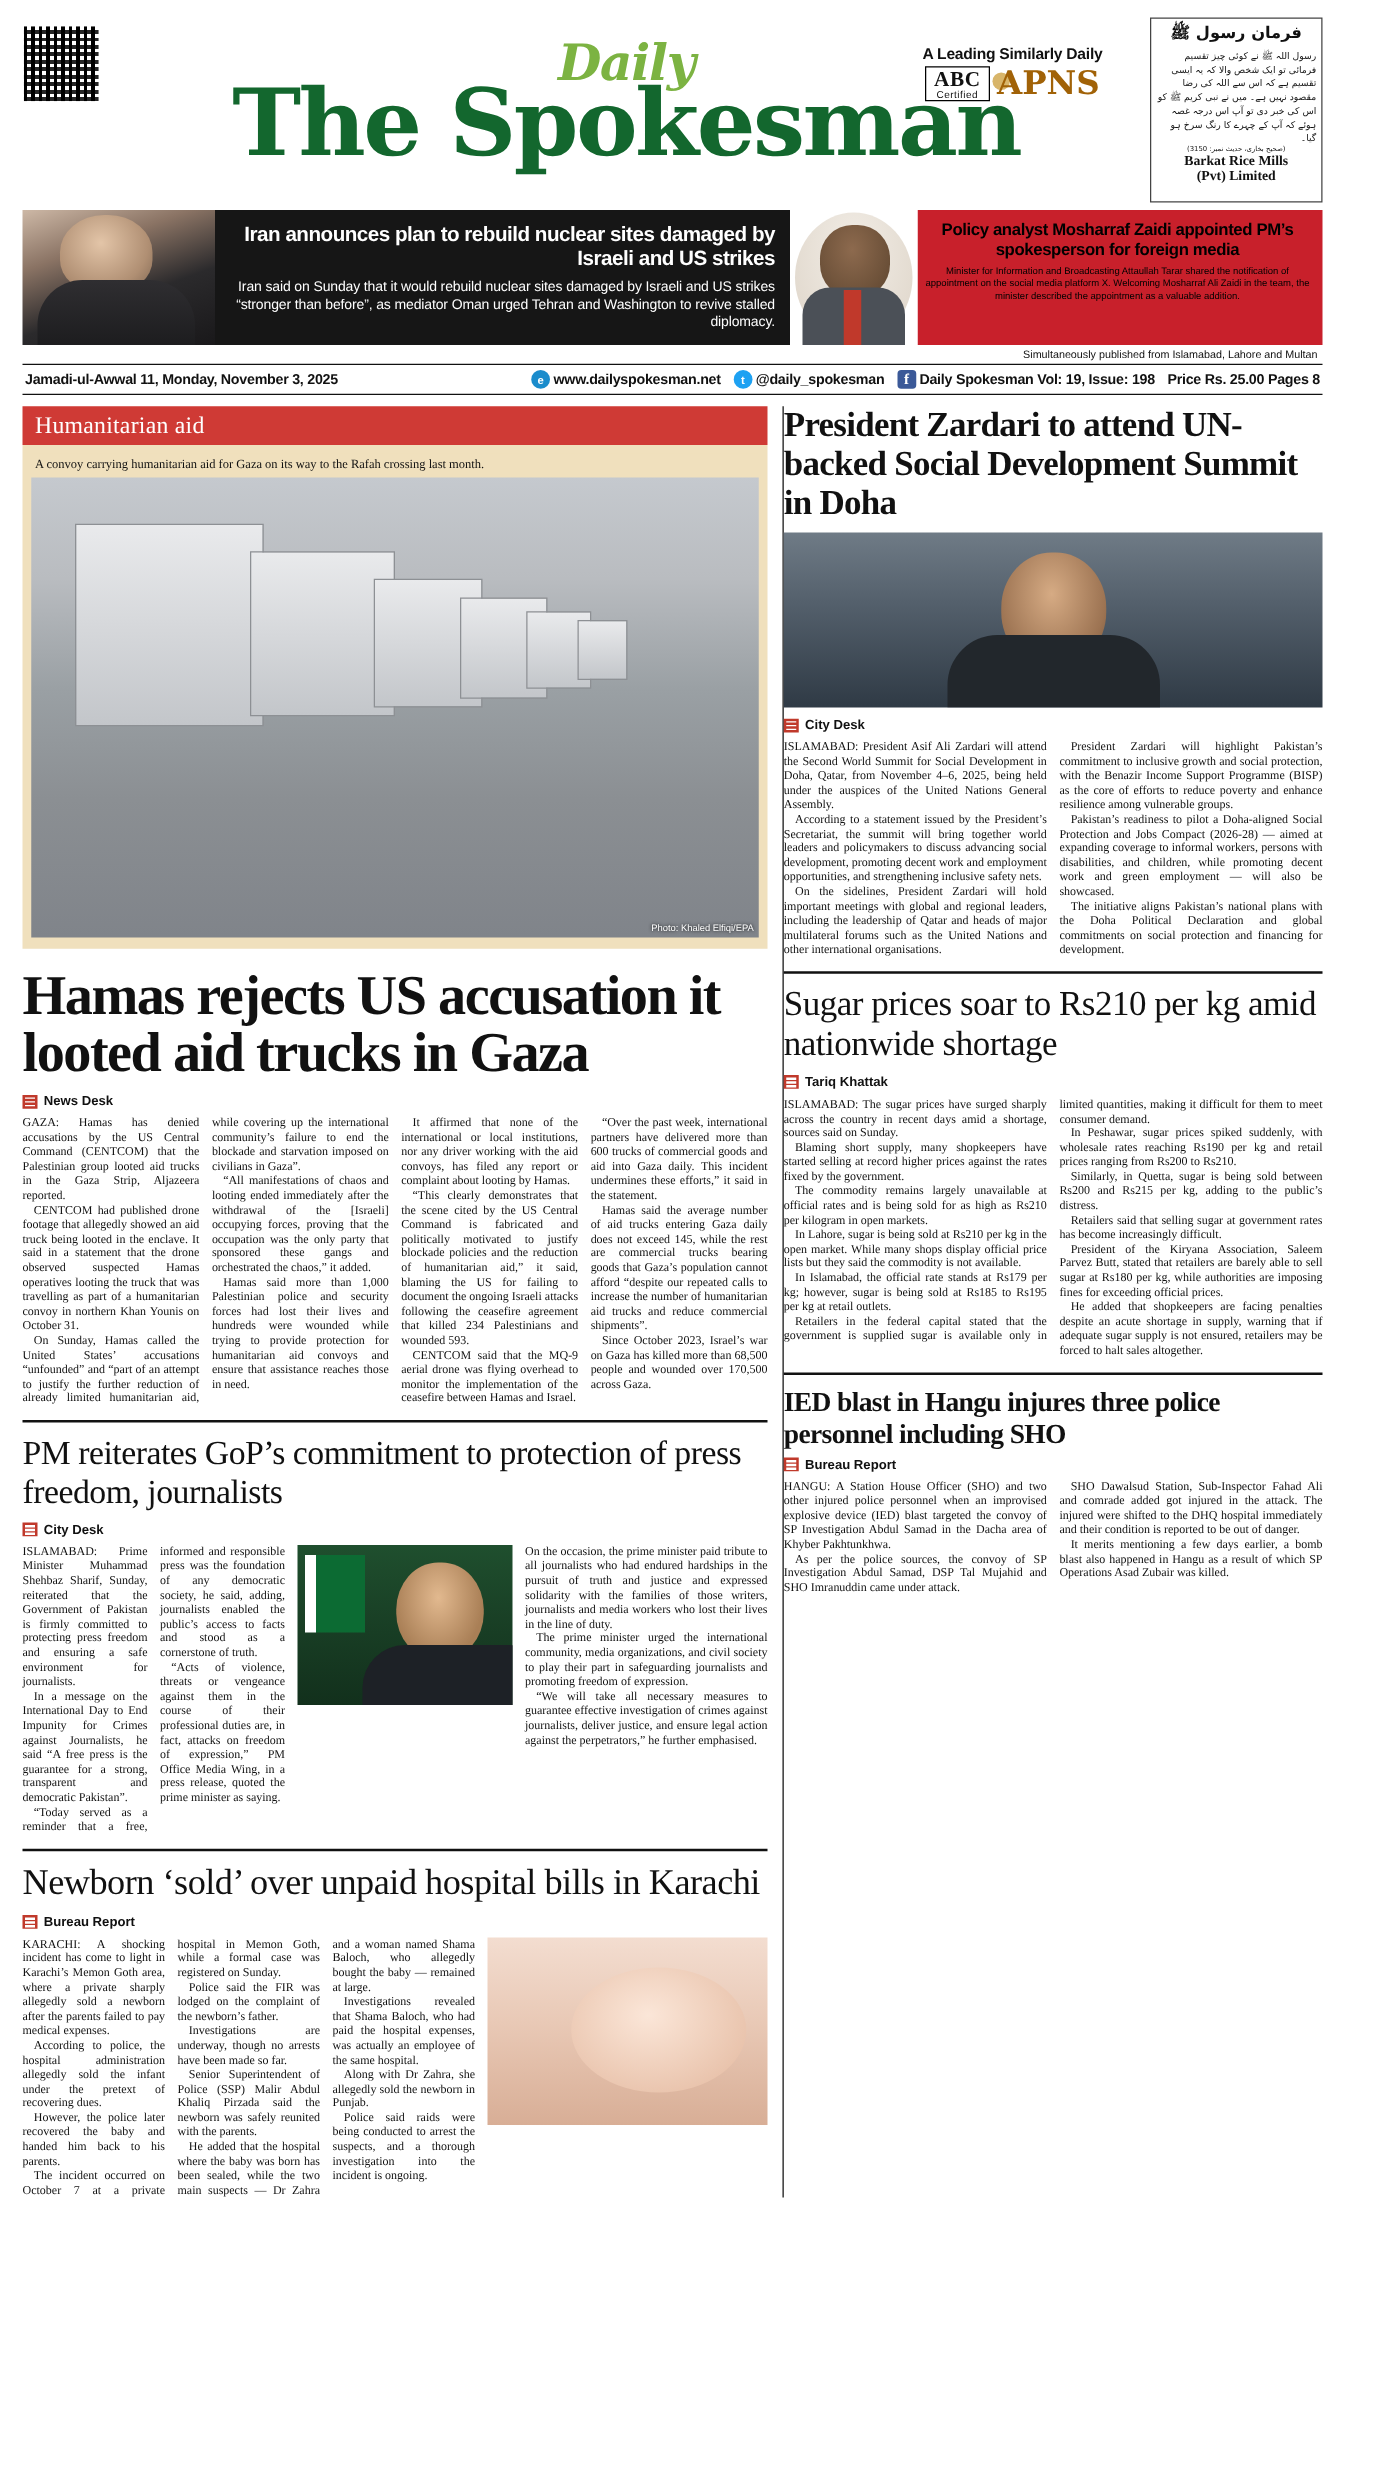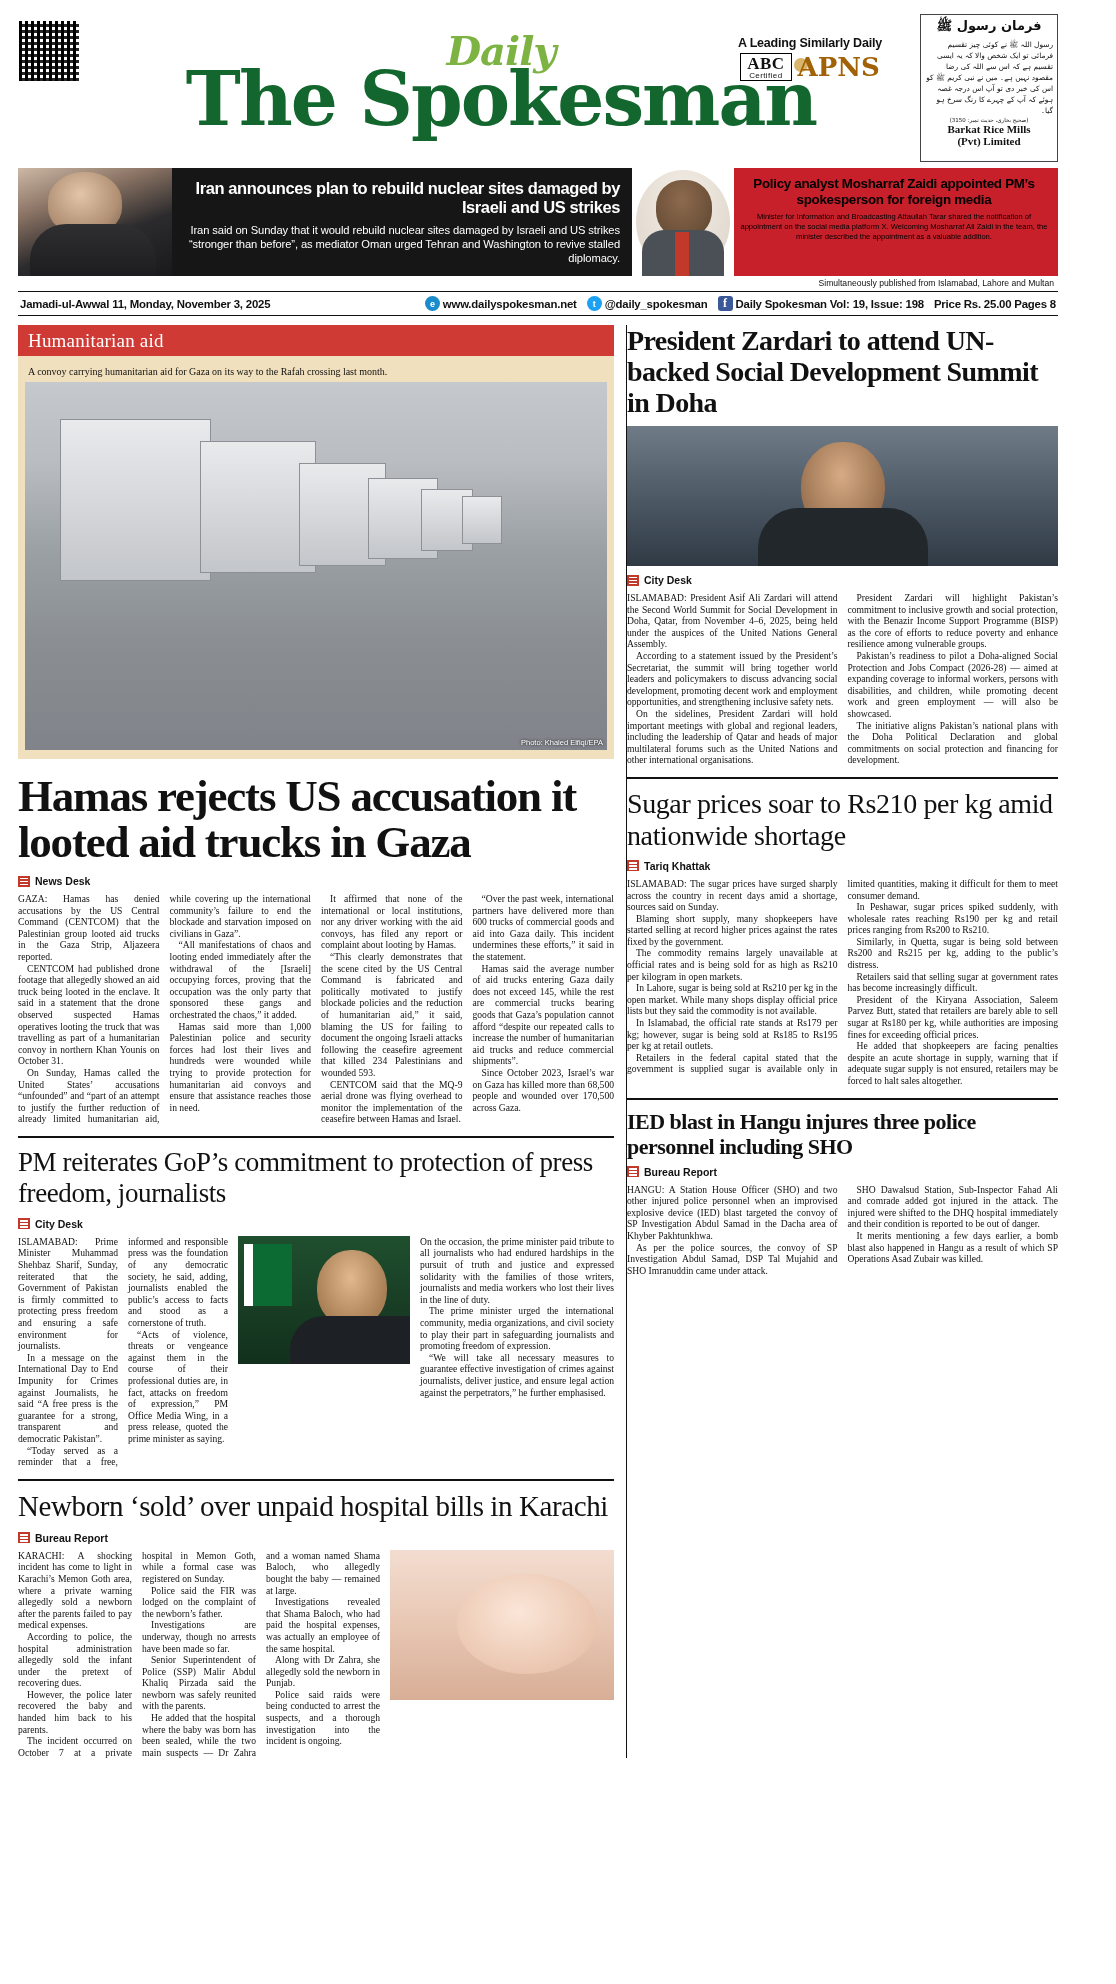--- a/index.html
+++ b/index.html
@@ -336,21 +336,21 @@
 
       <hr class="thick">
 
       <h2 class="sub2">Newborn ‘sold’ over unpaid hospital bills in Karachi</h2>
       <div class="byline">
         <span class="byicon"></span>
         <span>Bureau Report</span>
       </div>
       <div style="display:flex;gap:10px;">
         <div style="flex:0 0 362px;" class="cols3 body-txt">
-          <p class="first">KARACHI: A shocking incident has come to light in Karachi’s Memon Goth area, where a private warning allegedly sold a newborn after the parents failed to pay medical expenses.</p>
+          <p class="first">KARACHI: A shocking incident has come to light in Karachi’s Memon Goth area, where a private sharply allegedly sold a newborn after the parents failed to pay medical expenses.</p>
           <p>According to police, the hospital administration allegedly sold the infant under the pretext of recovering dues.</p>
           <p>However, the police later recovered the baby and handed him back to his parents.</p>
           <p>The incident occurred on October 7 at a private hospital in Memon Goth, while a formal case was registered on Sunday.</p>
           <p>Police said the FIR was lodged on the complaint of the newborn’s father.</p>
           <p>Investigations are underway, though no arrests have been made so far.</p>
           <p>Senior Superintendent of Police (SSP) Malir Abdul Khaliq Pirzada said the newborn was safely reunited with the parents.</p>
           <p>He added that the hospital where the baby was born has been sealed, while the two main suspects — Dr Zahra and a woman named Shama Baloch, who allegedly bought the baby — remained at large.</p>
           <p>Investigations revealed that Shama Baloch, who had paid the hospital expenses, was actually an employee of the same hospital.</p>
           <p>Along with Dr Zahra, she allegedly sold the newborn in Punjab.</p>
           <p>Police said raids were being conducted to arrest the suspects, and a thorough investigation into the incident is ongoing.</p>

